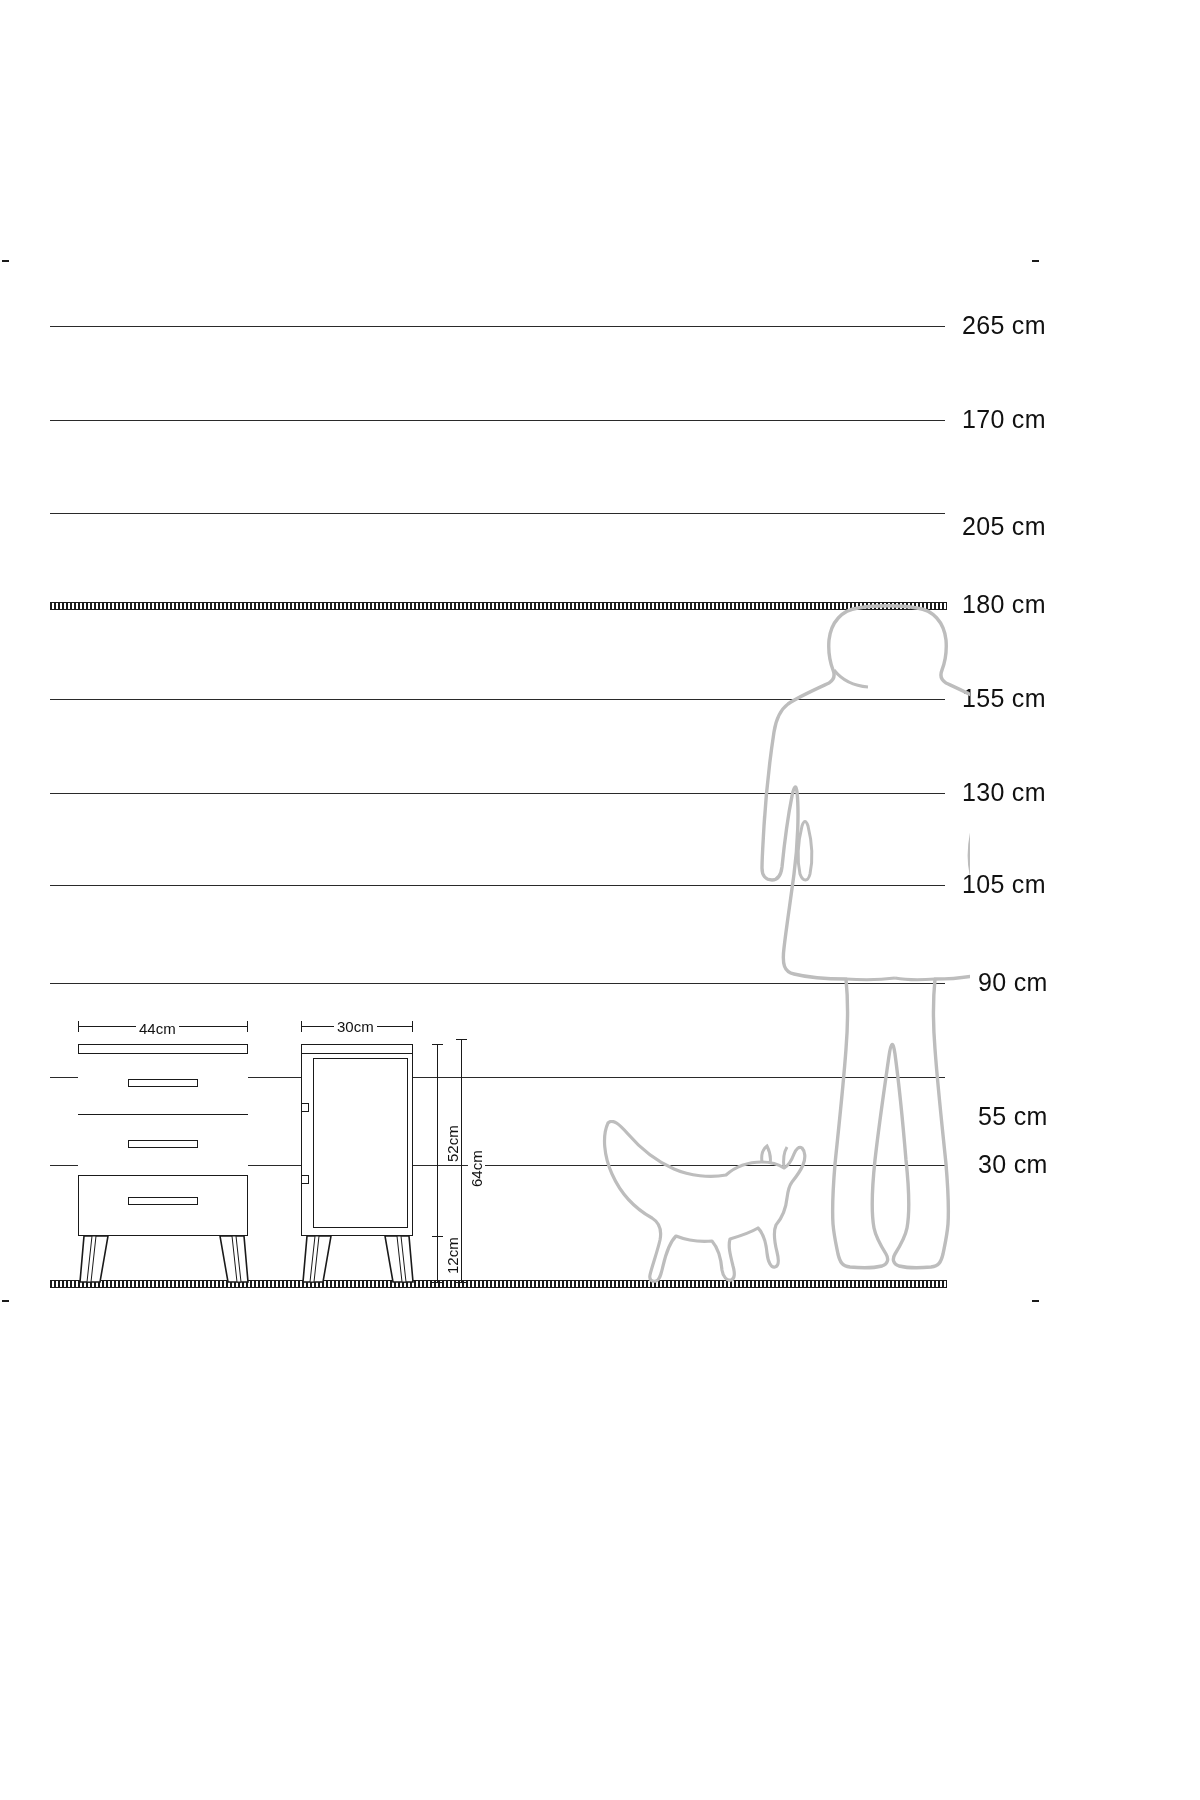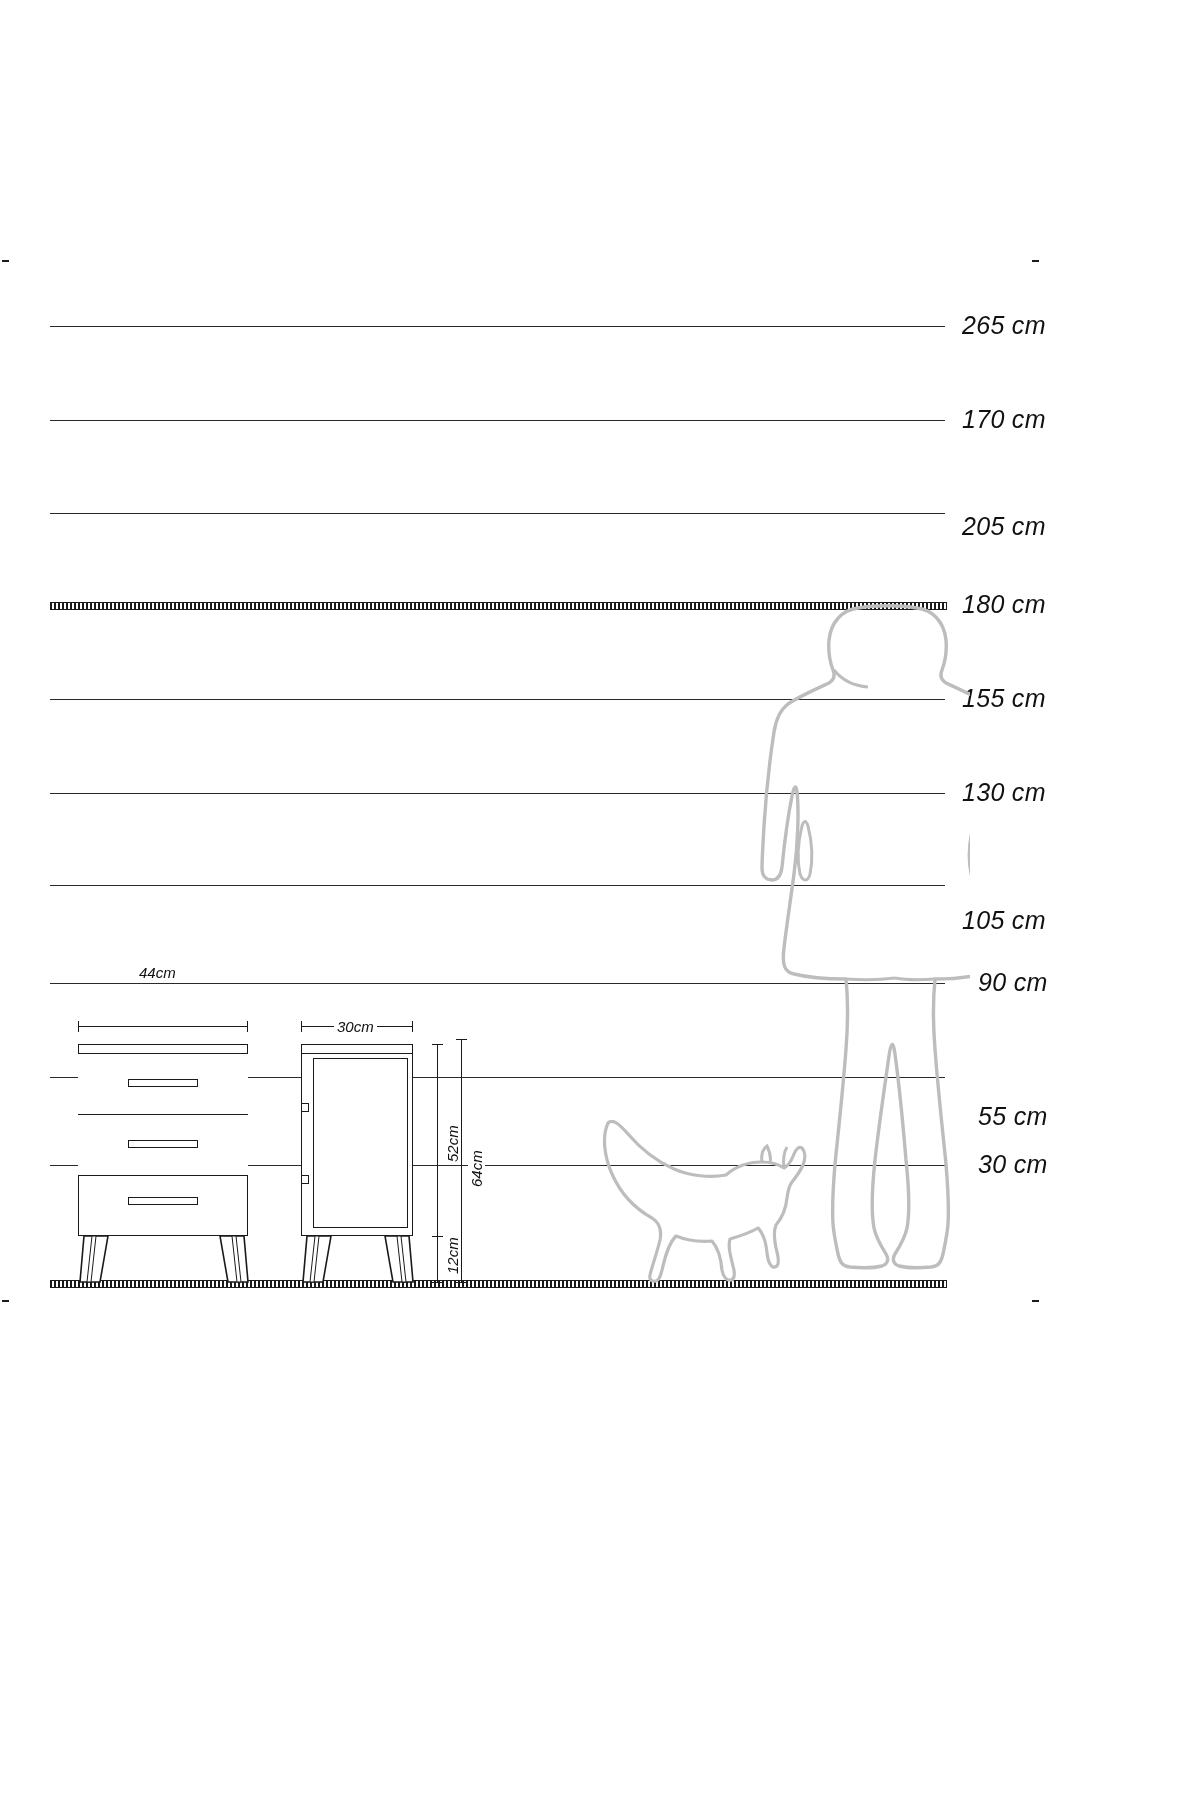--- a/index.html
+++ b/index.html
@@ -13,21 +13,20 @@
     height: 1800px;
     background: #ffffff;
     font-family: "Liberation Sans", sans-selectric, sans-serif;
     overflow: hidden;
   }
   .sheet {
     position: absolute;
     left: 0; top: 0;
     width: 1200px;
     height: 1800px;
-    font-style: italic;
   }
   
   .corner-tick {
     position: absolute;
     width: 7px;
     height: 2px;
     background: #1a1a1a;
   }
   
   .scale-line {
@@ -128,37 +127,37 @@
     <div class="hatched" style="left:50px; top:602px; width:897px;"></div>
     <div class="scale-label" style="left:962px; top:590px;">180 cm</div>
 
     <div class="scale-line" style="left:50px; top:699px; width:895px;"></div>
     <div class="scale-label" style="left:962px; top:684px;">155 cm</div>
 
     <div class="scale-line" style="left:50px; top:793px; width:895px;"></div>
     <div class="scale-label" style="left:962px; top:778px;">130 cm</div>
 
     <div class="scale-line" style="left:50px; top:885px; width:895px;"></div>
-    <div class="scale-label" style="left:962px; top:870px;margin-top:36px;">105 cm</div>
+    <div class="scale-label" style="left:962px; top:870px;">105 cm</div>
 
     <div class="scale-line" style="left:50px; top:983px; width:895px;"></div>
     <div class="scale-label" style="left:978px; top:968px;">90 cm</div>
 
     <div class="scale-line" style="left:50px; top:1077px; width:895px;"></div>
     <div class="scale-label" style="left:978px; top:1062px;margin-top:40px;">55 cm</div>
 
     <div class="scale-line" style="left:50px; top:1165px; width:895px;"></div>
     <div class="scale-label" style="left:978px; top:1150px;">30 cm</div>
 
     <div class="hatched" style="left:50px; top:1280px; width:897px;"></div>
 
     <div class="dim-h" style="left:78px; top:1026px; width:170px;"></div>
     <div class="dim-cap-v" style="left:78px; top:1021px;"></div>
     <div class="dim-cap-v" style="left:247px; top:1021px;"></div>
-    <div class="dim-text" style="left:136px; top:964px;">44cm</div>
+    <div class="dim-text" style="left:136px; top:1020px;">44cm</div>
 
     <div class="outline" style="left:78px; top:1044px; width:170px; height:192px;"></div>
     <div class="outline" style="left:78px; top:1044px; width:170px; height:10px;"></div>
 
     <div class="outline" style="left:78px; top:1054px; width:170px; height:61px; border-left:none; border-right:none; border-top:none;"></div>
     <div class="outline" style="left:78px; top:1115px; width:170px; height:61px; border-left:none; border-right:none; border-top:none;"></div>
 
     <div class="handle" style="left:128px; top:1079px; width:70px; height:8px;"></div>
     <div class="handle" style="left:128px; top:1140px; width:70px; height:8px;"></div>
     <div class="handle" style="left:128px; top:1197px; width:70px; height:8px;"></div>

